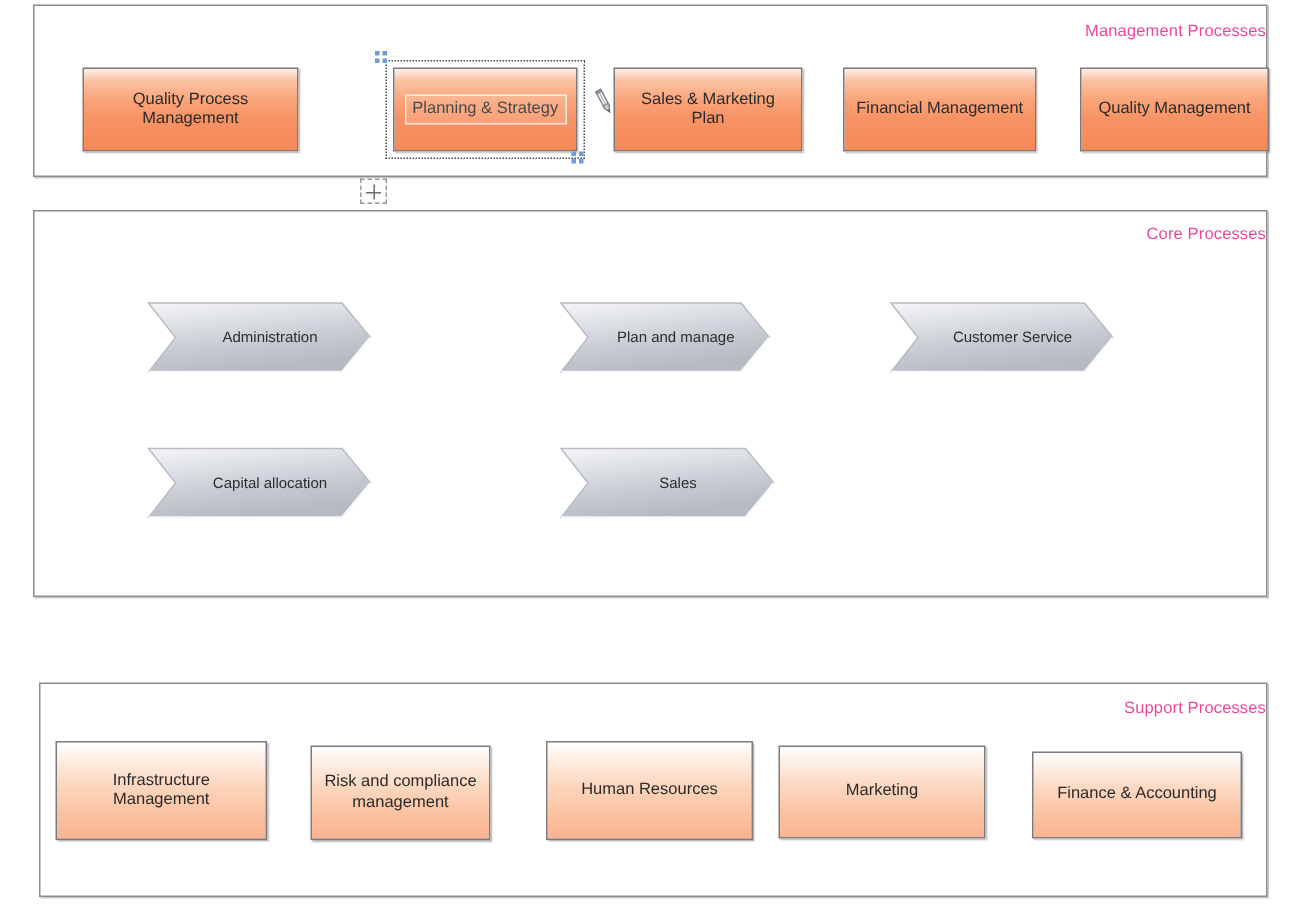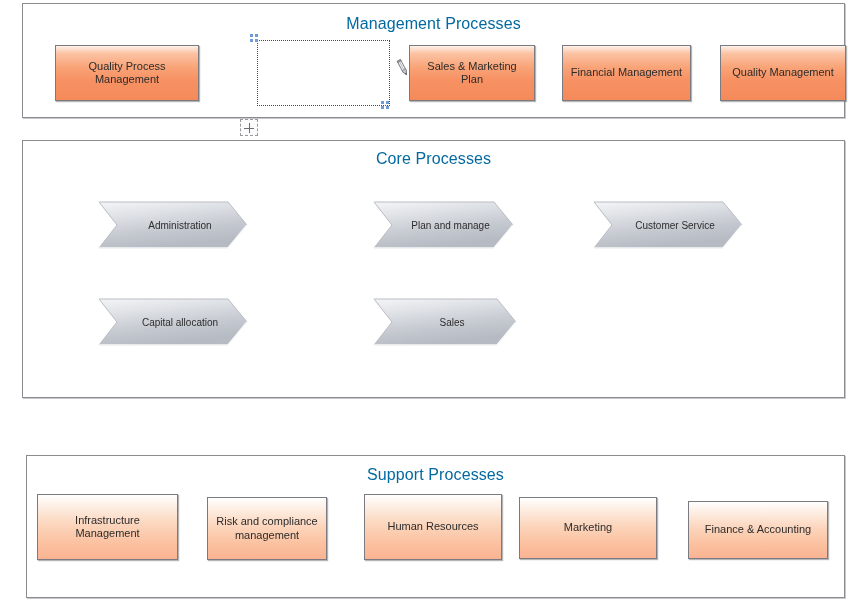--- a/index.html
+++ b/index.html
@@ -29,23 +29,23 @@
     position: absolute;
     background: #ffffff;
     border: 1px solid #8b8b90;
     box-shadow: 1px 1px 0 0 #c9c9cd;
     box-sizing: border-box;
   }
   .lane-title {
     position: absolute;
     left: 0;
     right: 0;
-    text-align: center;
-    font-size: 16px;
-    color: #0369a1;
+    text-align: right;
+    font-size: 11px;
+    color: #ec4899;
     letter-spacing: 0.1px;
     white-space: nowrap;
   }
 
   #lane-management { left: 22px; top: 3px;   width: 823px; height: 115px; }
   #lane-core       { left: 22px; top: 140px; width: 823px; height: 258px; }
   #lane-support    { left: 26px; top: 455px; width: 819px; height: 143px; }
 
   #lane-management .lane-title { top: 11px; }
   #lane-core .lane-title       { top: 9px; }
@@ -205,20 +205,23 @@
 <div class="canvas">
 
   <div class="lane" id="lane-management">
     <div class="lane-title">Management Processes</div>
   </div>
 
   <div class="box box-strong" id="box-bpm">
     <span>Quality Process Management</span>
   </div>
 
+  <div class="box box-strong" id="box-ps">
+    <span>Planning &amp; Strategy</span>
+  </div>
 
   <div class="box box-strong" id="box-smp">
     <span>Sales &amp; Marketing Plan</span>
   </div>
 
   <div class="box box-strong" id="box-fm">
     <span>Financial Management</span>
   </div>
 
   <div class="box box-strong" id="box-qm">

